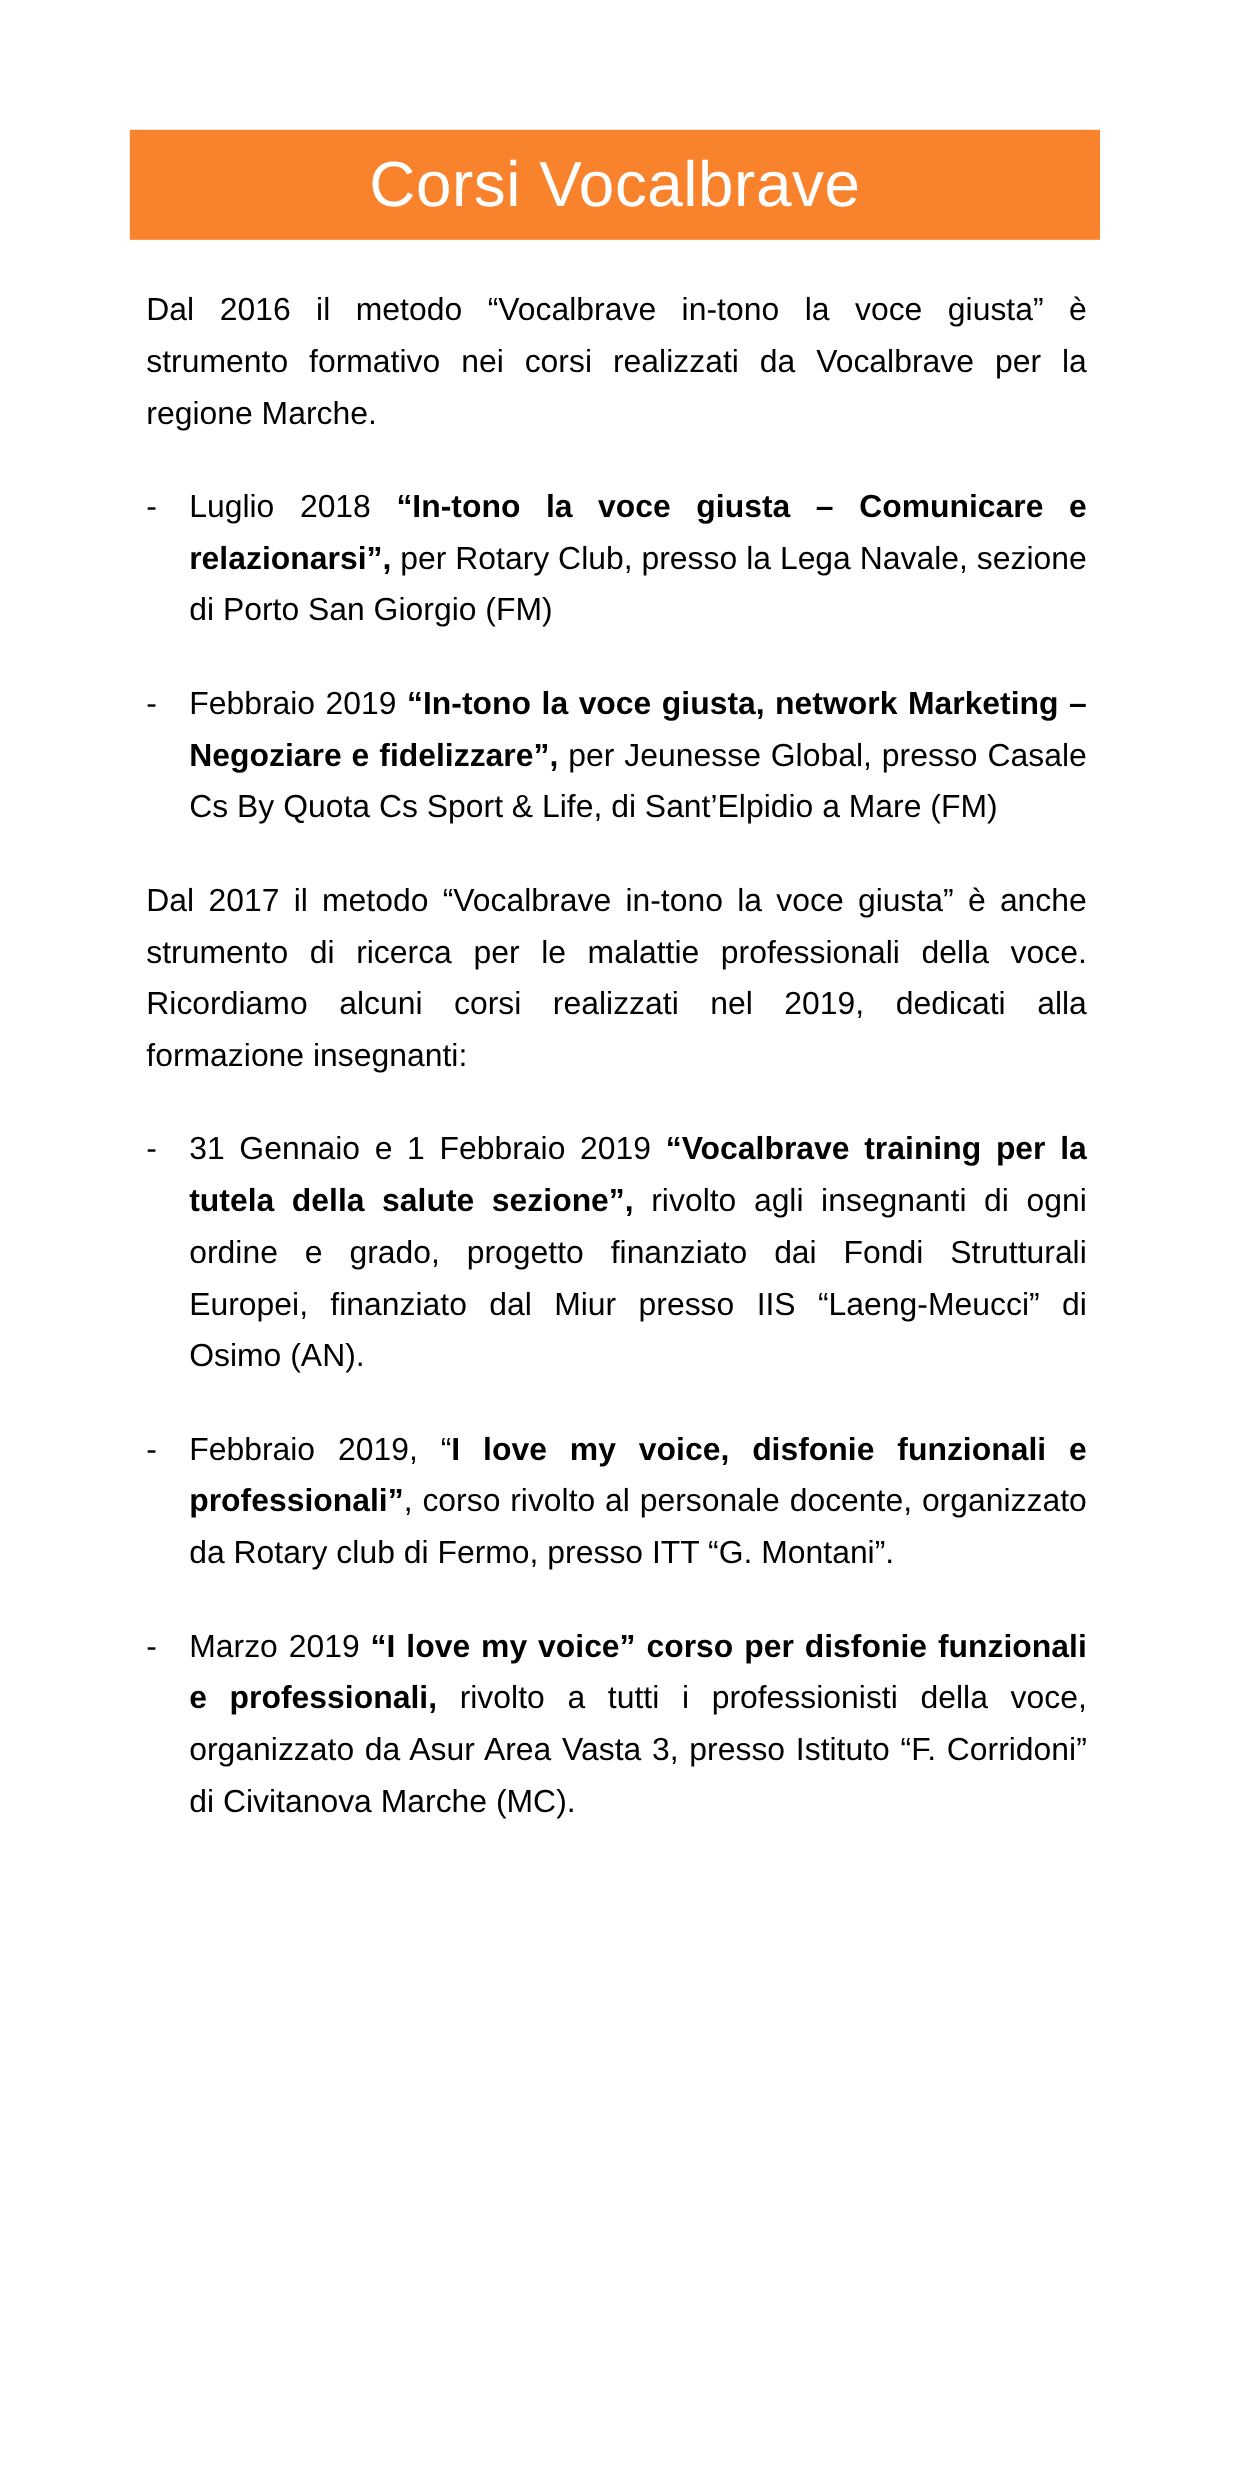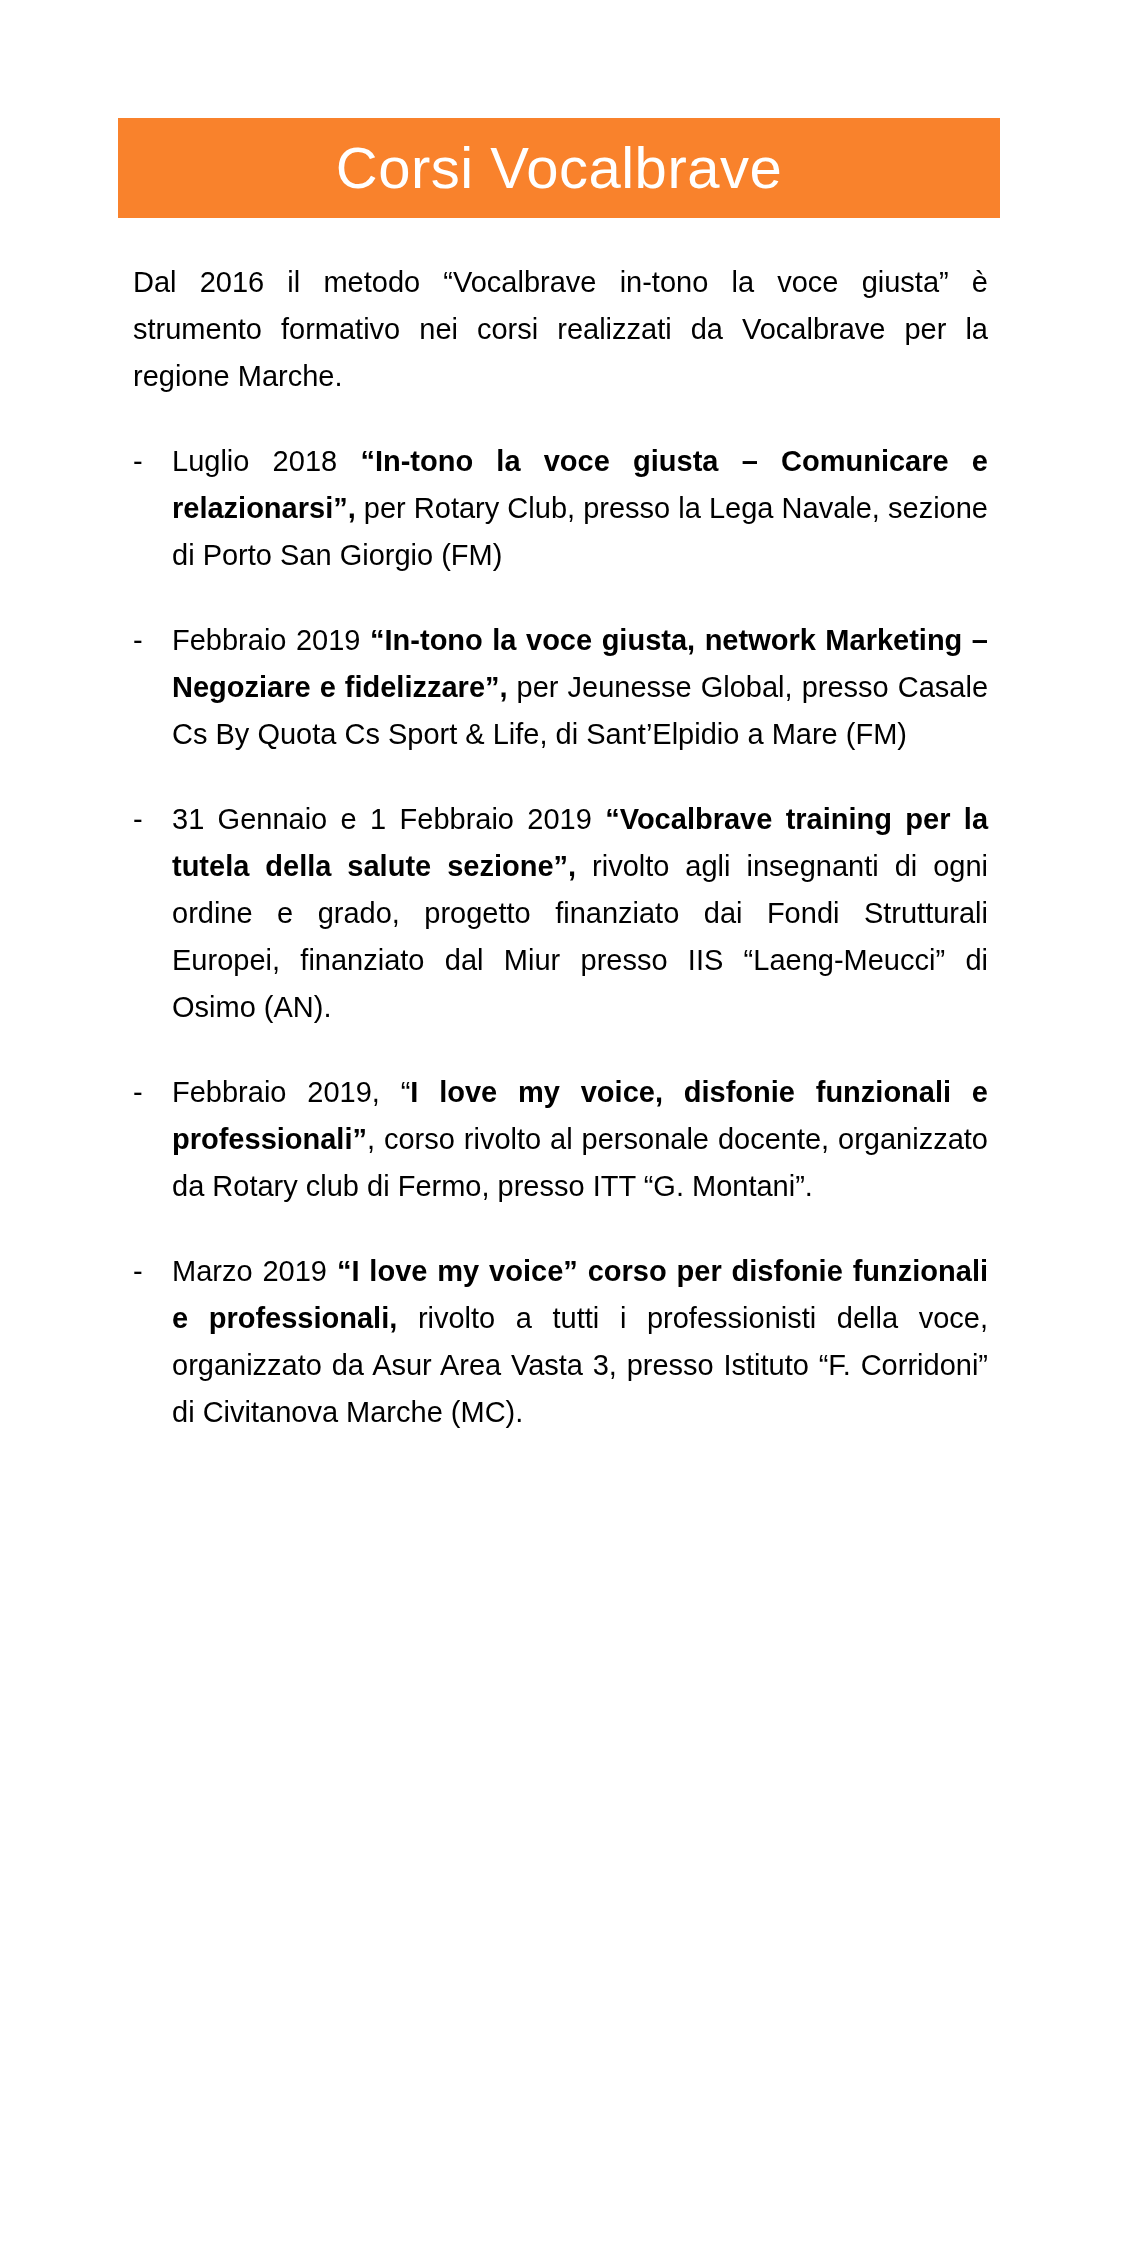--- a/index.html
+++ b/index.html
@@ -82,20 +82,21 @@
       <div class="bullet">
         <span class="marker">-</span>
         <div class="btext"><span>Luglio 2018 </span><span class="b">“In-tono la voce giusta – Comunicare e relazionarsi”, </span><span>per Rotary Club, presso la Lega Navale, sezione di Porto San Giorgio (FM)</span></div>
       </div>
 
       <div class="bullet">
         <span class="marker">-</span>
         <div class="btext"><span>Febbraio 2019 </span><span class="b">“In-tono la voce giusta, network Marketing – Negoziare e fidelizzare”, </span><span>per Jeunesse Global, presso Casale Cs By Quota Cs Sport &amp; Life, di Sant’Elpidio a Mare (FM)</span></div>
       </div>
 
+      <p class="para"><span>Dal 2017 il metodo “Vocalbrave in-tono la voce giusta” è anche strumento di ricerca per le malattie professionali della voce. Ricordiamo alcuni corsi realizzati nel 2019, dedicati alla formazione insegnanti:</span></p>
 
       <div class="bullet">
         <span class="marker">-</span>
         <div class="btext"><span>31 Gennaio e 1 Febbraio 2019 </span><span class="b">“Vocalbrave training per la tutela della salute sezione”, </span><span>rivolto agli insegnanti di ogni ordine e grado, progetto finanziato dai </span><span class="it">Fondi Strutturali Europei, </span><span>finanziato dal Miur presso IIS “Laeng-Meucci” di Osimo (AN).</span></div>
       </div>
 
       <div class="bullet">
         <span class="marker">-</span>
         <div class="btext"><span>Febbraio 2019, “</span><span class="b">I love my voice, disfonie funzionali e professionali”</span><span>, corso rivolto al personale docente, organizzato da Rotary club di Fermo, presso ITT “G. Montani”.</span></div>
       </div>

